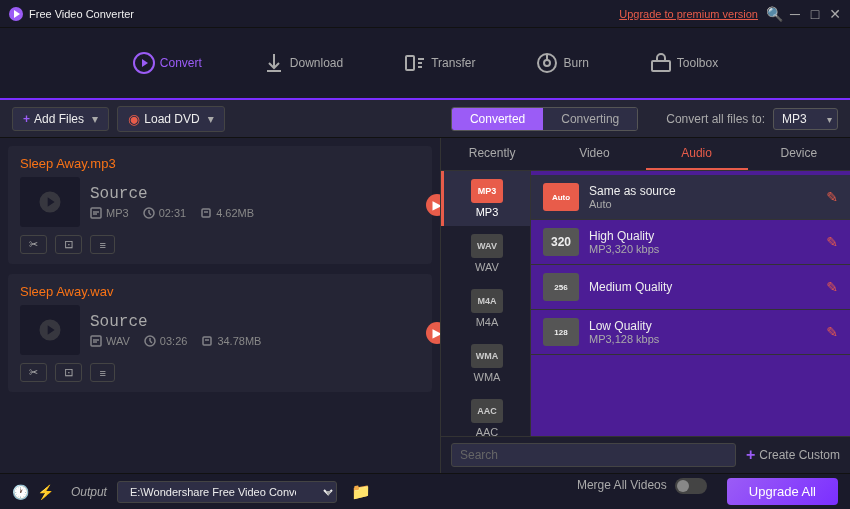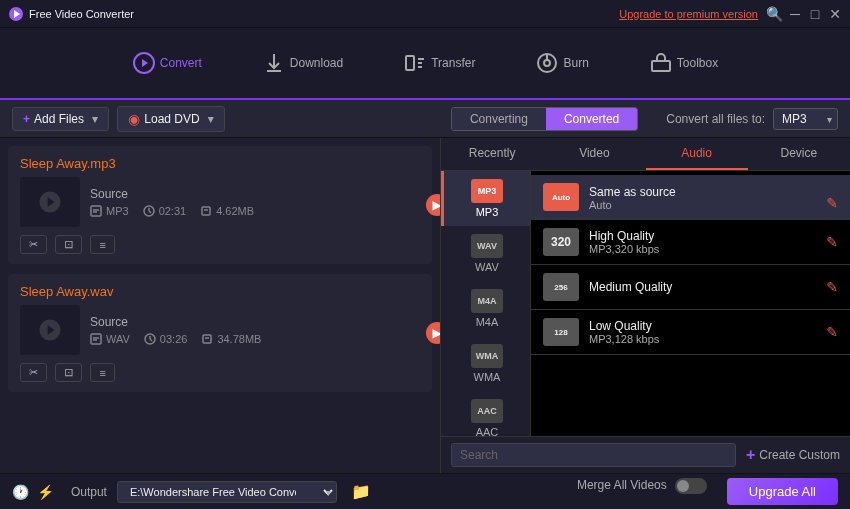--- a/index.html
+++ b/index.html
@@ -196,22 +196,23 @@
       font-size: 11px;
     }
     .file-meta-item {
       display: flex;
       align-items: center;
       gap: 4px;
     }
     .file-meta-item svg { width: 12px; height: 12px; opacity: 0.7; }
     .file-source-label {
       color: #aaa;
-      font-size: 12px;
+      font-size: 16px;
       margin-bottom: 4px;
+      font-family: Liberation Mono, monospace;
     }
     .file-actions {
       display: flex;
       gap: 8px;
       margin-top: 8px;
     }
     .file-action-btn {
       background: none;
       border: 1px solid #444;
       color: #aaa;
@@ -233,21 +234,21 @@
       align-items: center;
       justify-content: center;
       z-index: 10;
       color: #fff;
       font-size: 12px;
     }
 
     
     .format-panel {
       flex: 1;
-      background: #000000;
+      background: #4c1d95;
       display: flex;
       flex-direction: column;
       border-left: 1px solid #333;
     }
     .format-tabs {
       display: flex;
       border-bottom: 1px solid #333;
       background: #1e1e2e;
     }
     .format-tab {
@@ -302,21 +303,21 @@
       padding: 4px 0;
     }
     .quality-item {
       display: flex;
       align-items: center;
       padding: 8px 12px;
       cursor: pointer;
       border-bottom: 1px solid #333;
       gap: 10px;
     }
-    .quality-item.active { background: #2e2e45; align-items: flex-end; }
+    .quality-item.active { background: #2e2e45; }
     .quality-icon {
       width: 36px;
       height: 28px;
       background: #e85c4a;
       border-radius: 3px;
       display: flex;
       align-items: center;
       justify-content: center;
       font-size: 9px;
       font-weight: bold;
@@ -367,21 +368,21 @@
       height: 36px;
       background: #1a1a2a;
       display: flex;
       align-items: center;
       padding: 0 12px;
       gap: 10px;
       border-top: 1px solid #111;
     }
     .bottom-icons { display: flex; gap: 8px; }
     .bottom-icon { color: #aaa; font-size: 14px; cursor: pointer; }
-    .output-label { color: #aaa; font-size: 12px; margin-left: 6px; }
+    .output-label { color: #aaa; font-size: 12px; margin-left: 6px; font-style: italic; }
     .output-path {
       background: #2e2e45;
       border: 1px solid #444;
       color: #eee;
       padding: 3px 24px 3px 8px;
       border-radius: 3px;
       font-size: 11px;
       width: 220px;
     }
     .output-path-wrap {
@@ -512,22 +513,22 @@
   </button>
   <button class="btn-dvd">
     <span class="circle">◉</span>
     <span>Load DVD</span>
     <span style="margin-left:4px; color:#aaa;">▾</span>
   </button>
 
   <div style="flex:1"></div>
 
   <div class="tab-group">
+    <button class="tab-btn active">Converted</button>
     <button class="tab-btn">Converting</button>
-    <button class="tab-btn active">Converted</button>
   </div>
 
   <div class="convert-all-row">
     <span class="convert-all-label">Convert all files to:</span>
     <div class="format-select-wrap">
       <select class="format-select">
         <option>MP3</option>
         <option>WAV</option>
         <option>M4A</option>
         <option>WMA</option>

